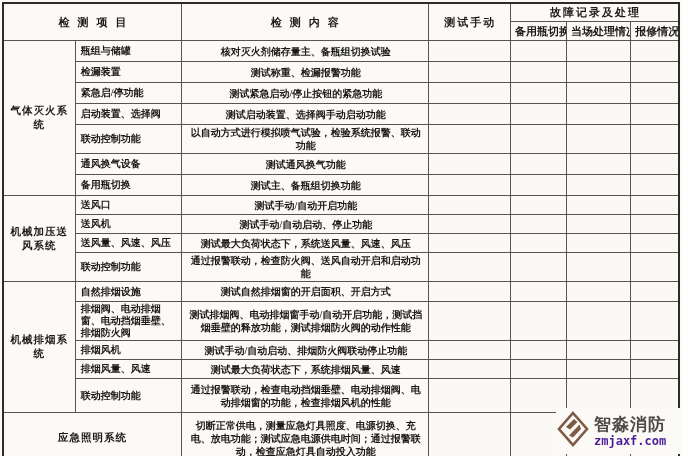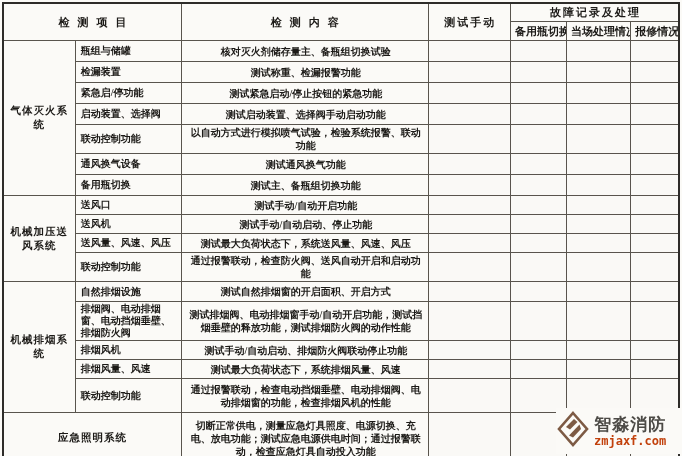--- a/index.html
+++ b/index.html
@@ -25,27 +25,27 @@
     letter-spacing:1px;line-height:14px;padding:5px 3px;
   }
   td.item{font-size:10px;font-weight:600;text-align:left;line-height:12px;padding-left:5px;}
   td.content{font-size:10px;font-weight:600;text-align:center;line-height:13px;padding-left:6px;}
   td.blank{background:#faf9f6;}
   .wm{
     position:absolute;left:556px;top:408px;width:124px;height:46px;
     background:#fbfaf7;display:flex;align-items:center;gap:4px;z-index:5;
   }
   .wm-ic{flex:0 0 auto;}
-  .wm-txt{display:flex;flex-direction:column;line-height:1;align-items:flex-end;}
+  .wm-txt{display:flex;flex-direction:column;line-height:1;}
   .wm-title{
     font-size:17px;font-weight:700;color:#4c4a46;letter-spacing:1px;
     font-family:"Liberation Sans","DejaVu Sans",sans-serif;
   }
   .wm-domain{
-    font-size:12px;font-weight:700;color:#c2410c;margin-top:2px;
+    font-size:12px;font-weight:700;color:#4c1d95;margin-top:2px;
     font-family:"DejaVu Sans Mono",monospace;
   }
 </style>
 </head>
 <body>
 
 <div class="page">
 
   <table class="tbl">
     <colgroup>

